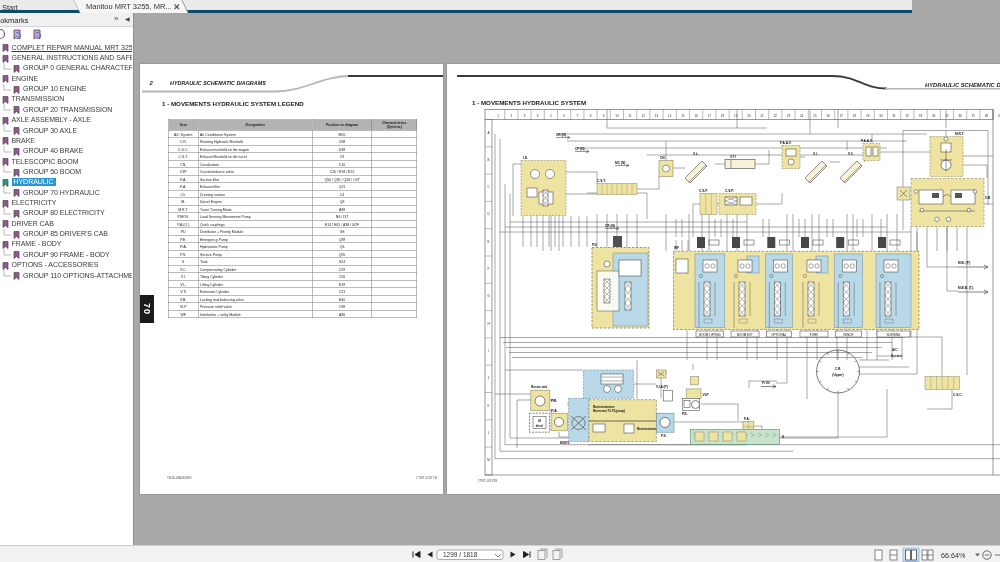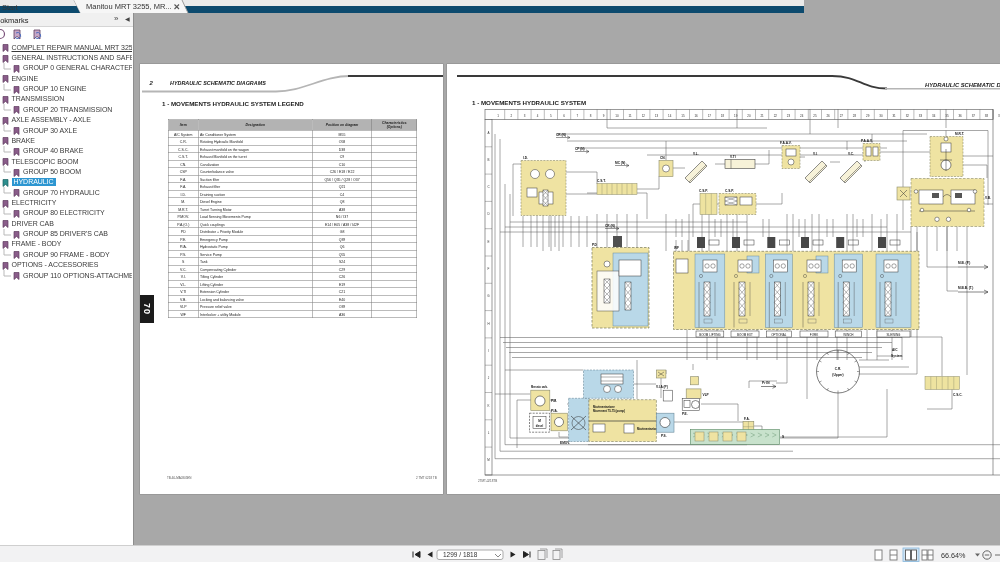--- a/index.html
+++ b/index.html
@@ -1,15 +1,15 @@
 <!DOCTYPE html>
 <html><head><meta charset="utf-8"><style>
 * {margin:0;padding:0;box-sizing:border-box}
 body {width:1000px;height:562px;position:relative;overflow:hidden;font-family:"Liberation Sans",sans-serif;background:#a8a8a8}
-.tabbar {position:absolute;left:0;top:0;width:804px;height:13px;background:#eaeaea;border-bottom:7px solid #0c4a6e}
+.tabbar {position:absolute;left:0;top:0;width:912px;height:13px;background:#eaeaea;border-bottom:3px solid #0c4a6e}
 .tabtxt {position:absolute;font-size:7.5px;color:#333}
 .panel {position:absolute;left:0;top:13px;width:133.5px;height:532px;background:#fff;border-right:1px solid #8e8e8e}
 .phead {position:absolute;left:0;top:0;width:132.5px;height:13.5px;background:#f0f0f0;border-bottom:1px solid #d5d5d5;font-size:7.5px;color:#222}
 .bm {position:absolute;left:0;height:10.4px;display:flex;align-items:center;white-space:nowrap;width:132px;overflow:hidden}
 .bmt {font-size:7px;color:#3a3a3a;margin-left:3px;letter-spacing:-0.05px}
 .seltxt {background:#2d96d1;color:#fff;padding:0.5px 2px}
 .docarea {position:absolute;left:134.5px;top:13px;width:865.5px;height:532px;background:#a8a8a8}
 .pageL {position:absolute;left:140px;top:63.5px;width:303px;height:430px;background:#fff;box-shadow:0 0 0 0.5px #8a8a8a}
 .pageR {position:absolute;left:447.3px;top:63.5px;width:552.7px;height:430px;background:#fff;box-shadow:0 0 0 0.5px #8a8a8a;overflow:hidden}
 .lg {border-collapse:collapse;width:497px;font-size:7px;color:#222;table-layout:fixed}

